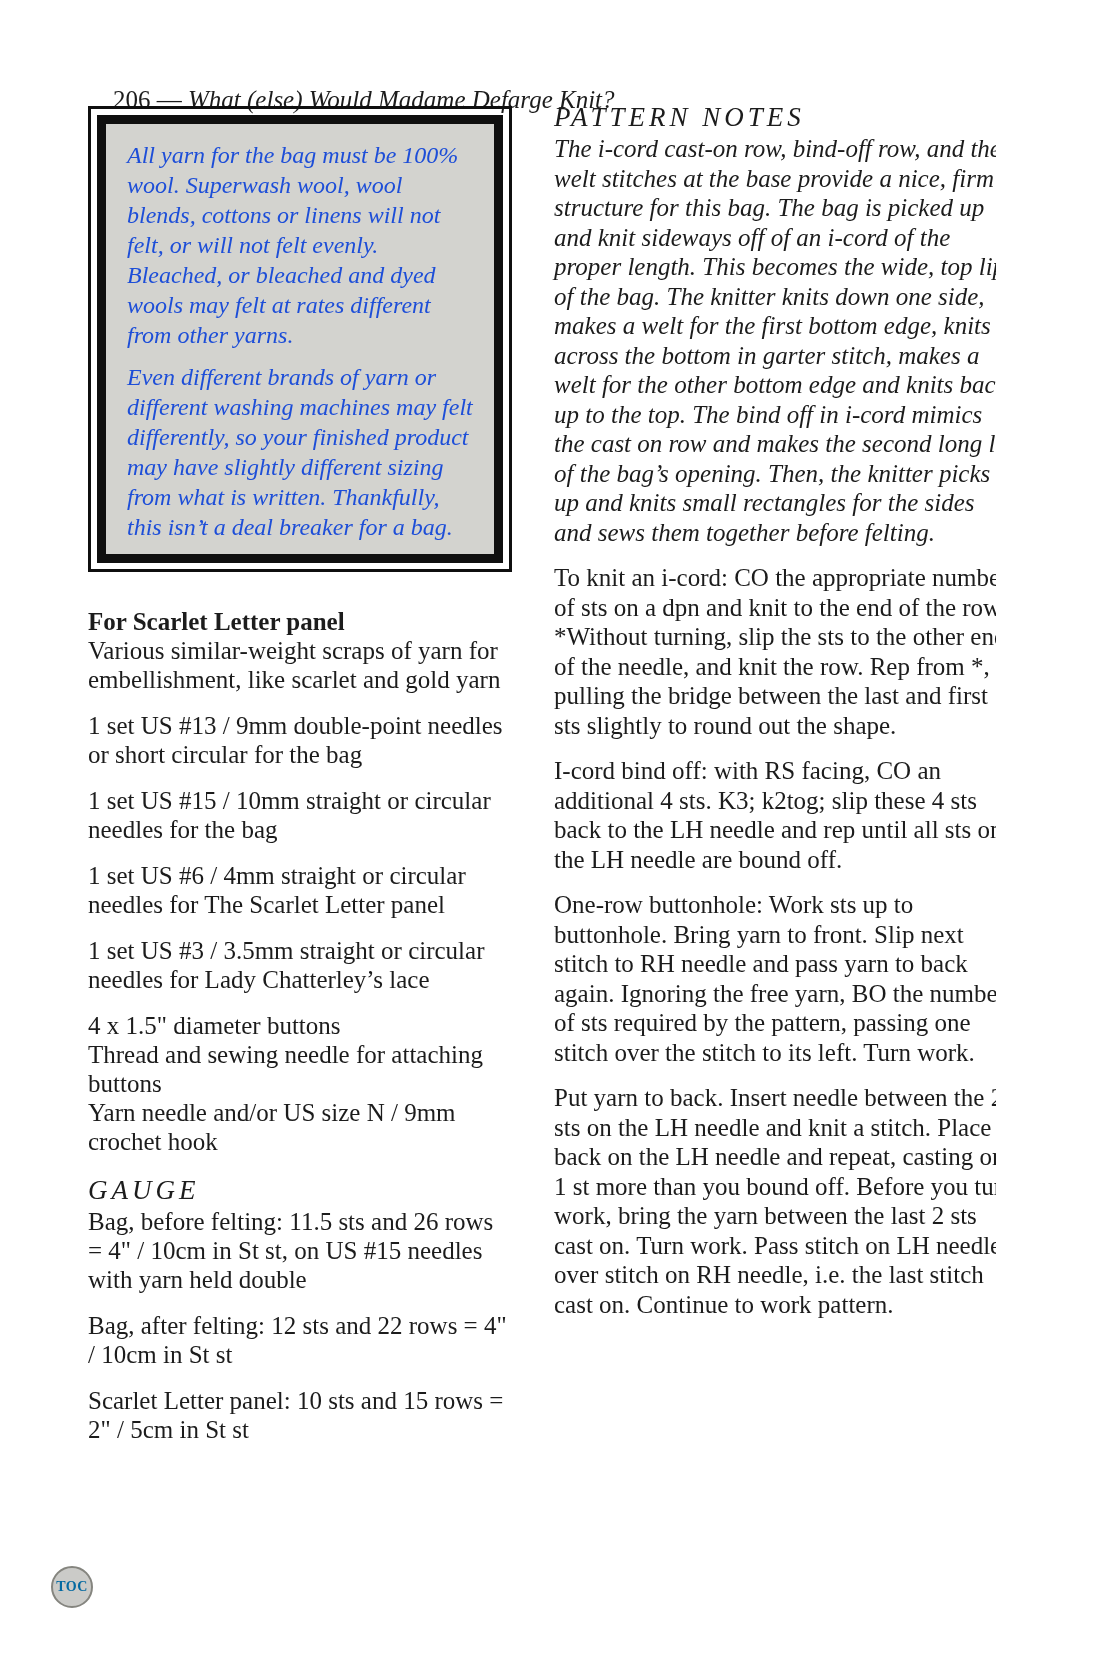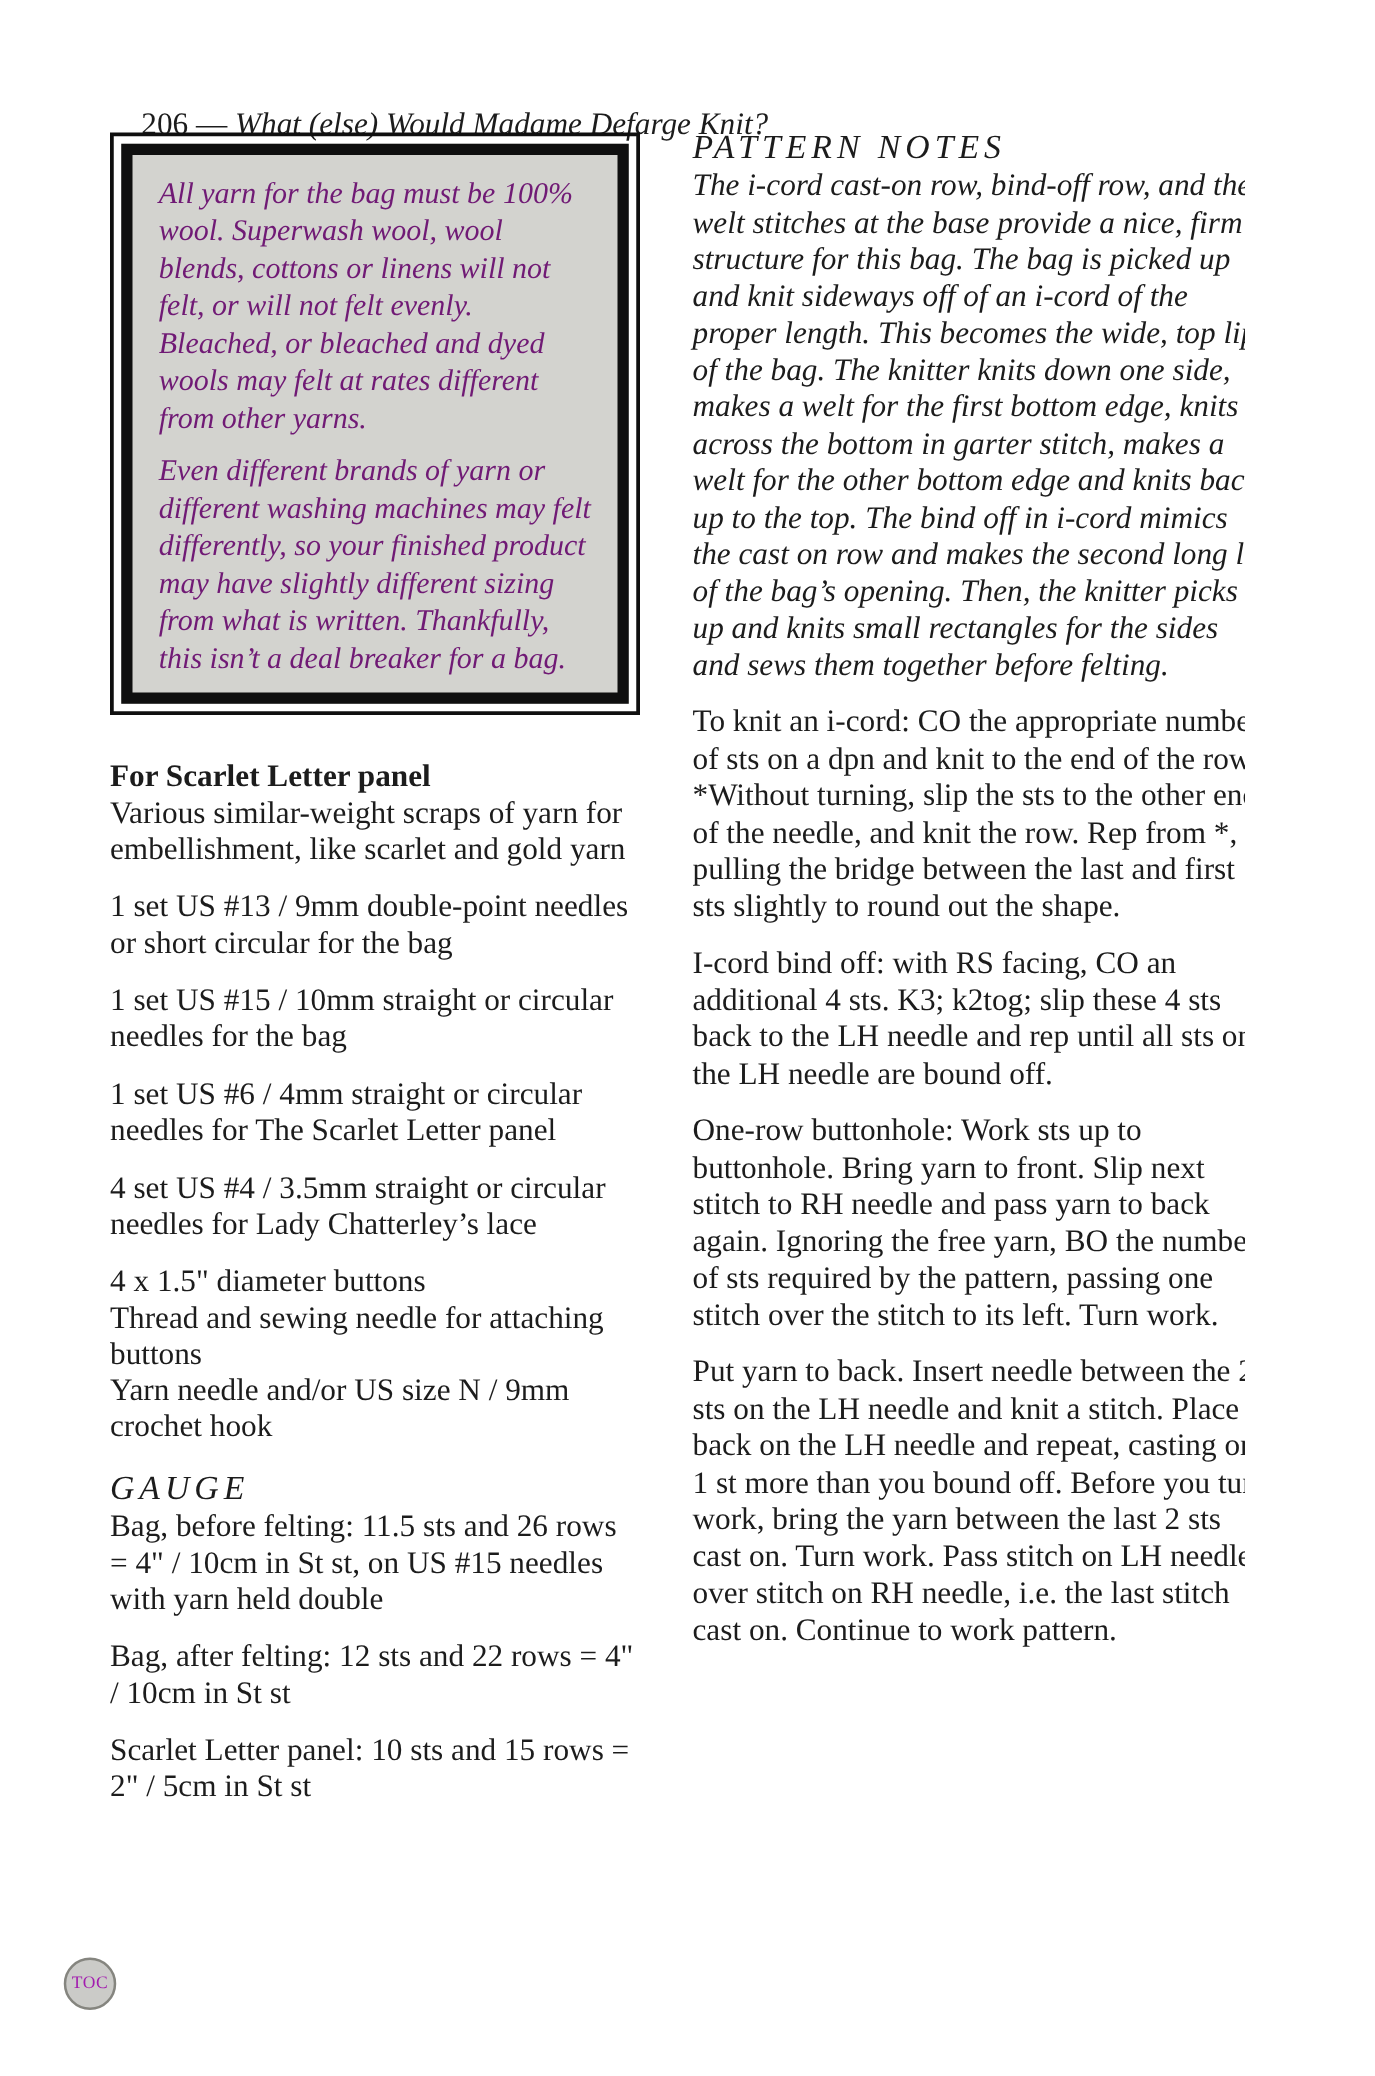--- a/index.html
+++ b/index.html
@@ -39,21 +39,21 @@
     border: 3px solid #0f0f0f;
     padding: 6px;
   }
   .note-box-inner {
     border: 9px solid #0f0f0f;
     background: var(--note-box-bg, #d3d3cf);
     padding: 16px 20px 12px 21px;
     font-style: italic;
     font-size: 24px;
     line-height: 30px;
-    color: #701a75;
+    color: #1d4ed8;
   }
   .note-box-inner p { margin: 0; }
   .note-box-inner p + p { margin-top: 12px; }
 
   .materials-heading {
     margin: 35px 0 0 0;
     font-size: 25px;
     font-weight: bold;
     line-height: 29px;
   }
@@ -83,24 +83,24 @@
     top: 1566px;
     width: 42px;
     height: 42px;
     box-sizing: border-box;
     border-radius: 50%;
     background: var(--toc-bg, #cbcbc8);
     border: 2px solid #85857f;
     display: flex;
     align-items: center;
     justify-content: center;
-    font-weight: normal;
+    font-weight: bold;
     font-size: 14px;
     letter-spacing: 0.5px;
-    color: #a21caf;
+    color: #0369a1;
     cursor: pointer;
   }
 </style>
 </head>
 <body>
 
 <div class="page">
 
   <div class="header">
     <span>206</span><span> — </span><span class="title-italic">What (else) Would Madame Defarge Knit?</span>
@@ -114,21 +114,21 @@
         <p>Even different brands of yarn or different washing machines may felt differently, so your finished product may have slightly different sizing from what is written. Thankfully, this isn’t a deal breaker for a bag.</p>
       </div>
     </div>
 
     <h3 class="materials-heading">For Scarlet Letter panel</h3>
     <p class="col-text tight">Various similar-weight scraps of yarn for embellishment, like scarlet and gold yarn</p>
 
     <p class="col-text">1 set US #13 / 9mm double-point needles or short circular for the bag</p>
     <p class="col-text">1 set US #15 / 10mm straight or circular needles for the bag</p>
     <p class="col-text">1 set US #6 / 4mm straight or circular needles for The Scarlet Letter panel</p>
-    <p class="col-text">4 set US #4 / 3.5mm straight or circular needles for Lady Chatterley’s lace</p>
+    <p class="col-text">1 set US #3 / 3.5mm straight or circular needles for Lady Chatterley’s lace</p>
 
     <p class="col-text">
       <span class="notion-line">4 x 1.5" diameter buttons</span>
       <span class="notion-line">Thread and sewing needle for attaching buttons</span>
       <span class="notion-line">Yarn needle and/or US size N / 9mm crochet hook</span>
     </p>
 
     <h3 class="script-heading">GAUGE</h3>
     <p class="col-text tight">Bag, before felting: 11.5 sts and 26 rows = 4" / 10cm in St st, on US #15 needles with yarn held double</p>
     <p class="col-text">Bag, after felting: 12 sts and 22 rows = 4" / 10cm in St st</p>

